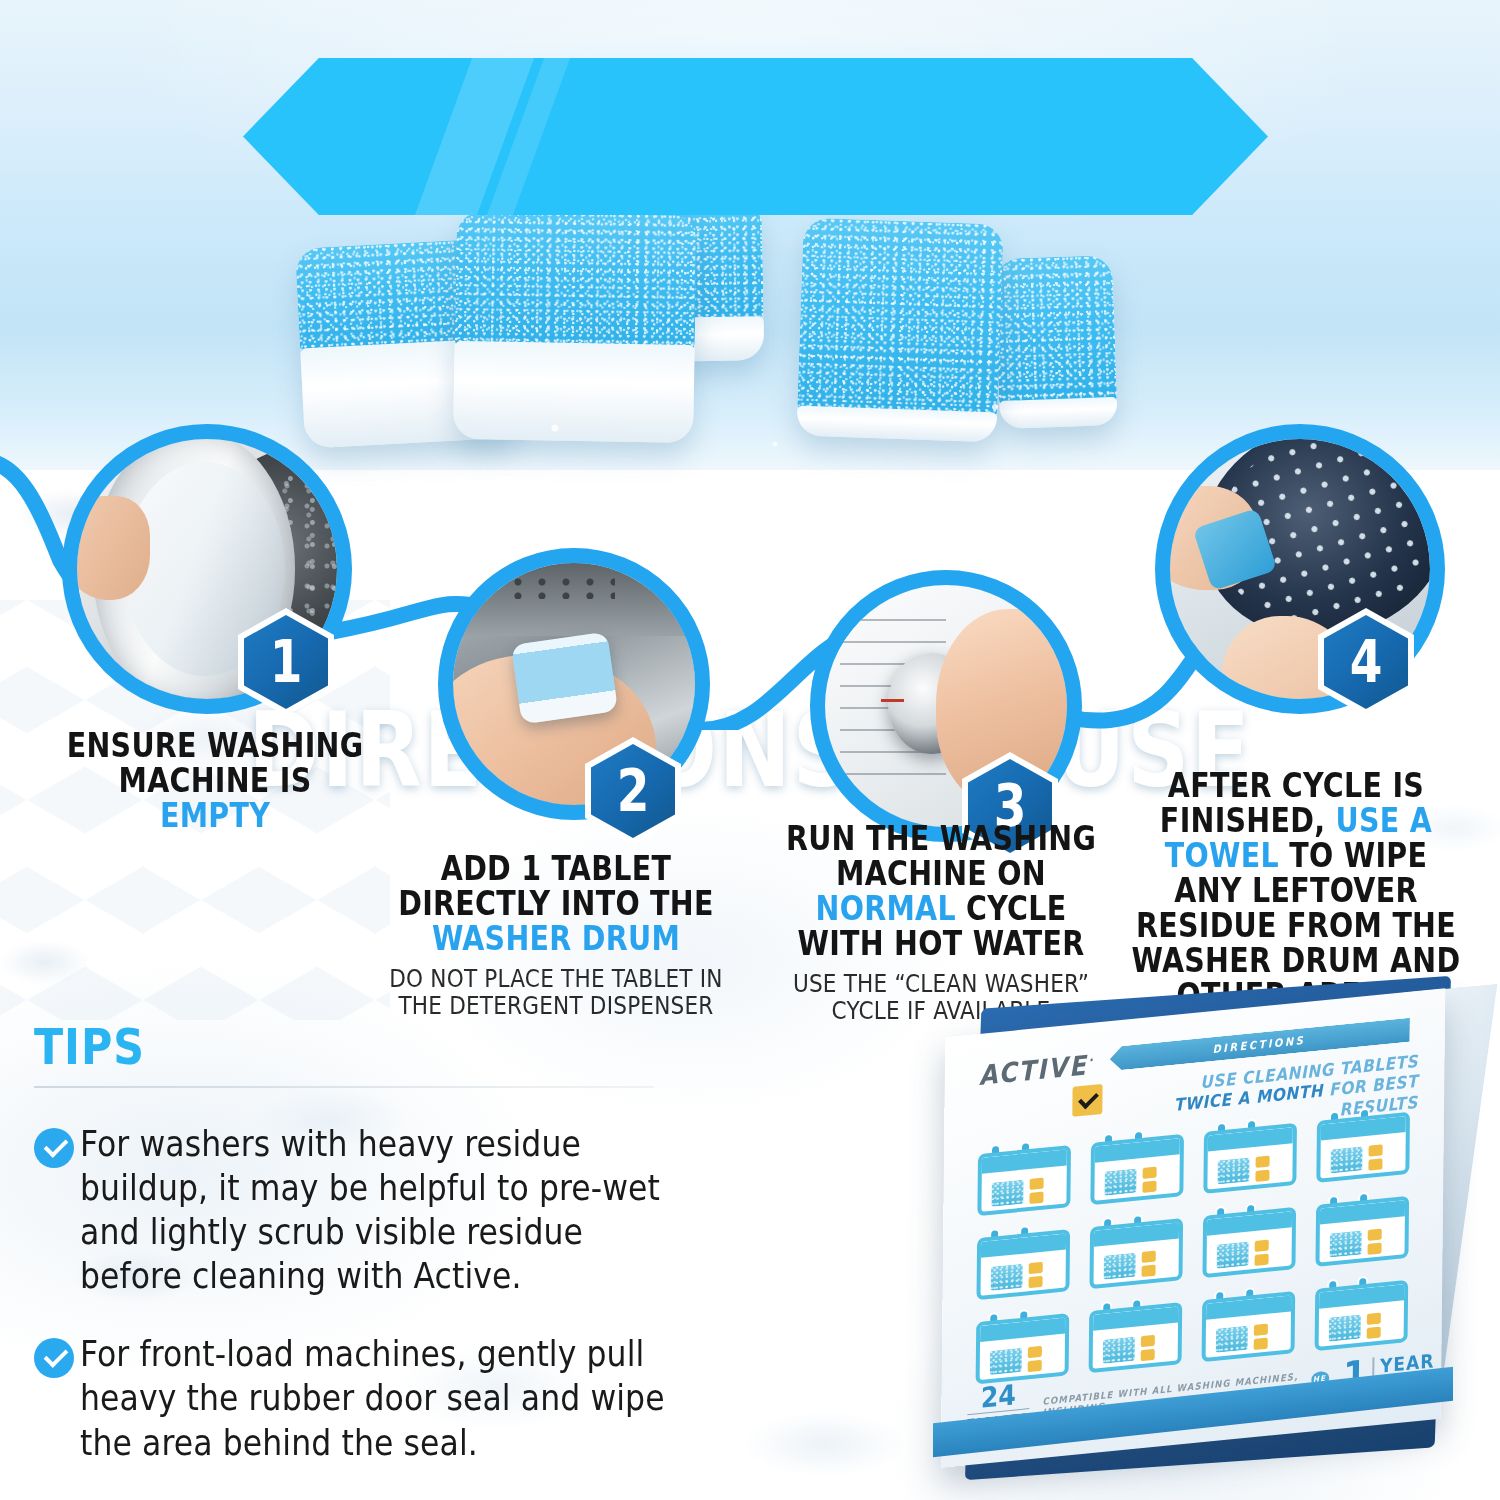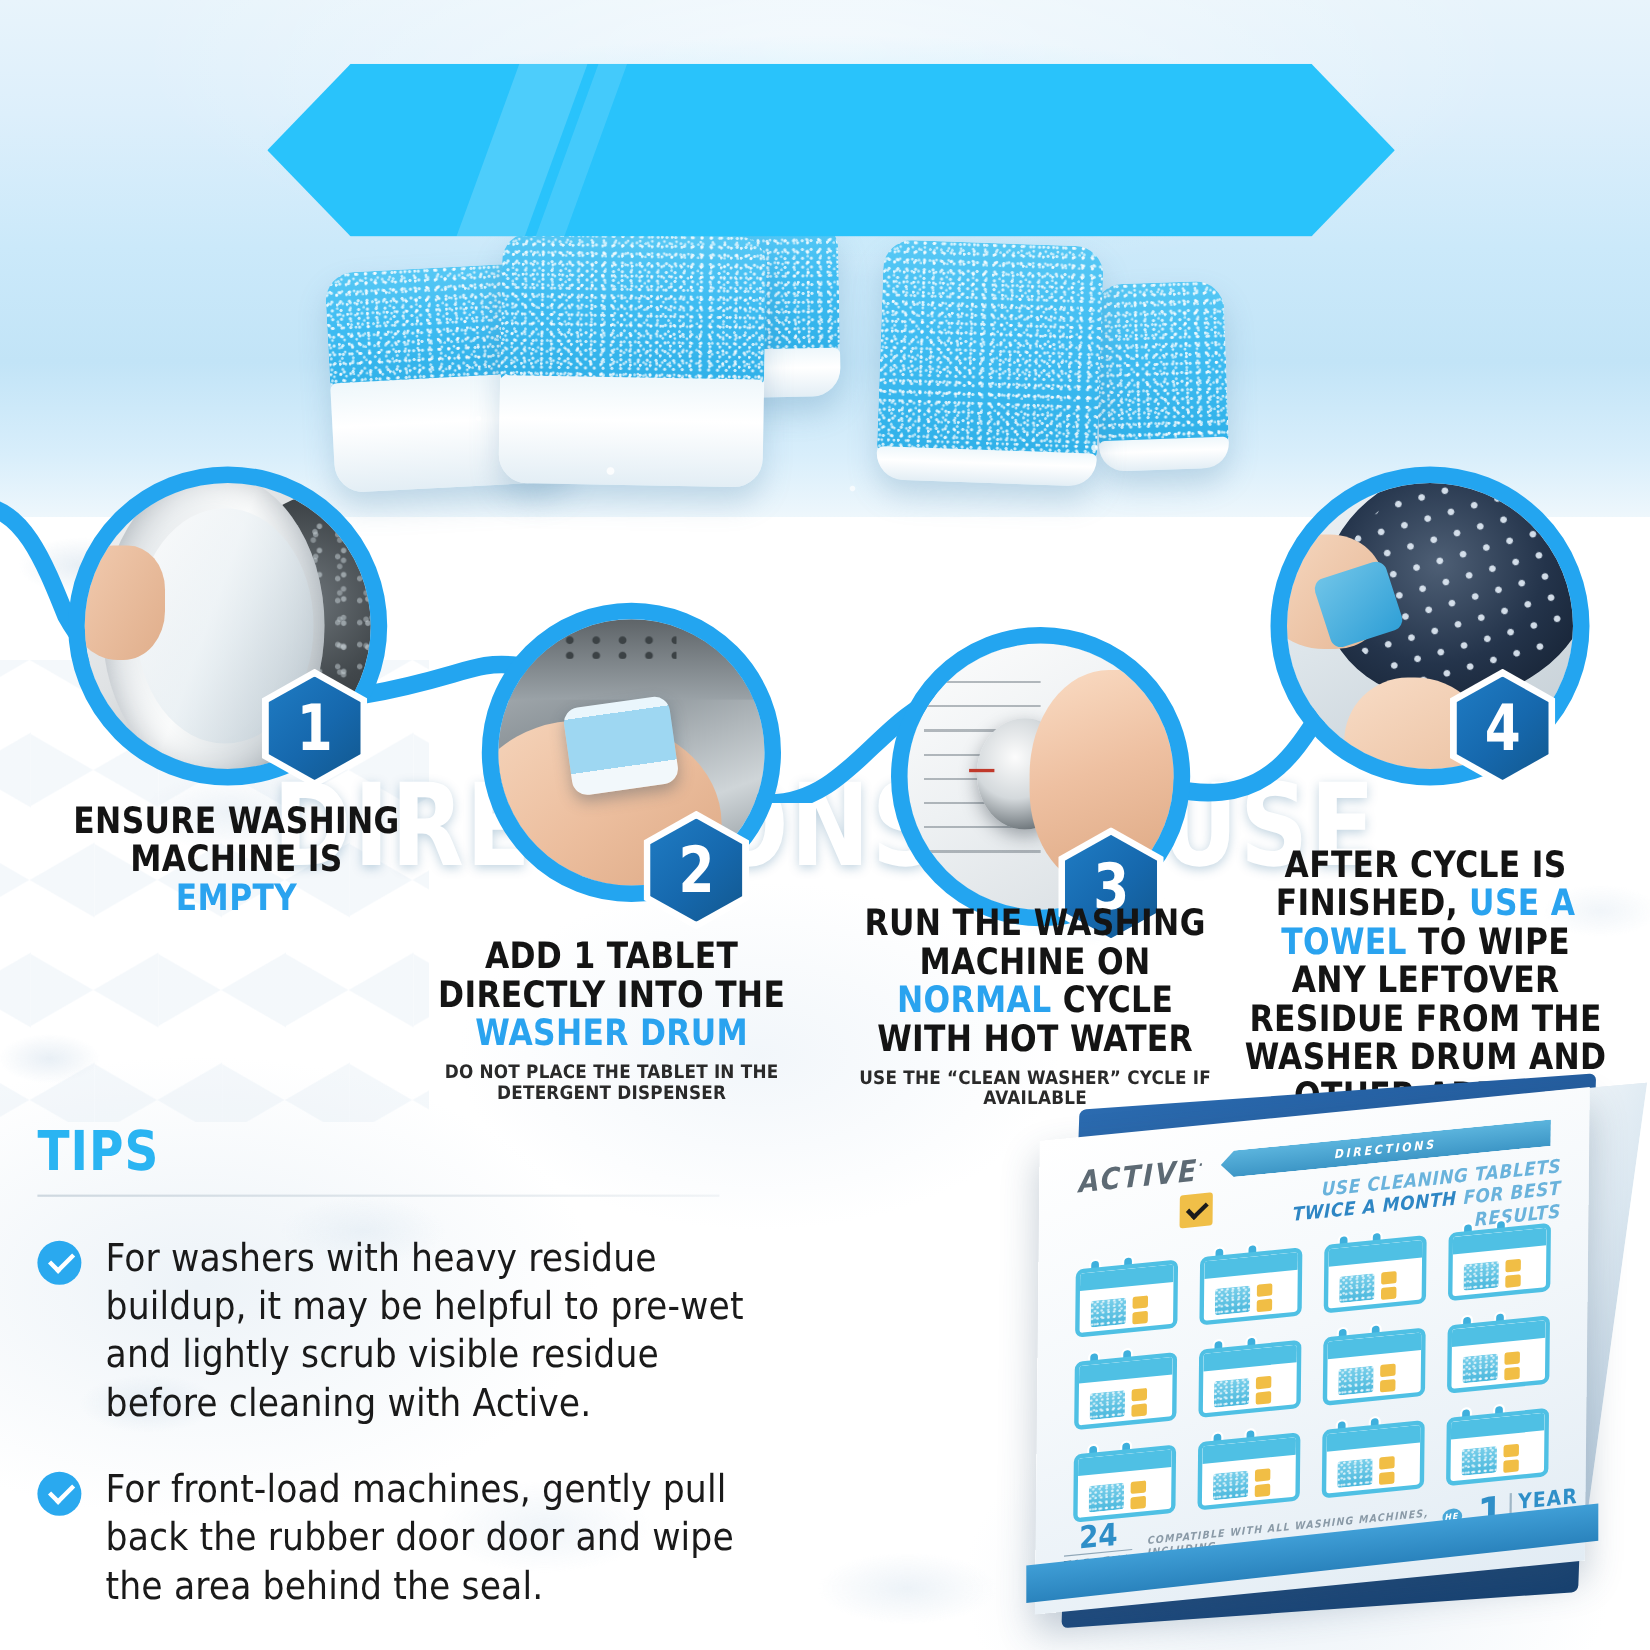--- a/index.html
+++ b/index.html
@@ -217,34 +217,34 @@
 
   
   .cap{
     position:absolute;text-align:center;color:#141414;
     font-family:"Liberation Sans Narrow","DejaVu Sans Condensed","Liberation Sans",sans-serif;
     font-weight:bold;line-height:1.06;letter-spacing:.3px;
   }
   .cap .ttl{font-size:33px;transform:scaleX(.96);display:block;}
   .cap .hl{color:#2aa3ef;}
   .cap .sub{
-    display:block;margin-top:9px;font-weight:bold;font-size:17px;color:#2a2a2a;
+    display:block;margin-top:9px;font-weight:normal;font-size:24px;color:#2a2a2a;
     line-height:1.13;letter-spacing:.2px;
   }
 
   
   .tips{position:absolute;left:34px;top:1022px;width:680px;}
   .tips-h{
     font-family:"Liberation Sans Narrow","DejaVu Sans Condensed","Liberation Sans",sans-serif;
     font-weight:bold;font-size:50px;color:#2ab4f2;letter-spacing:1px;line-height:1;
     transform:scaleX(.95);transform-origin:left center;
   }
   .tips-rule{margin-top:14px;height:2px;width:620px;
     background:linear-gradient(90deg, rgba(204,214,222,.95), rgba(204,214,222,.25));}
-  .tip{display:flex;gap:22px;margin-top:34px;align-items:flex-start;}
+  .tip{display:flex;gap:6px;margin-top:34px;align-items:flex-start;}
   .tick{
     flex:0 0 auto;width:40px;height:40px;border-radius:50%;background:#2aa9ef;margin-top:6px;
     position:relative;
   }
   .tick:after{
     content:"";position:absolute;left:11px;top:11px;width:18px;height:9px;
     border-left:4px solid #fff;border-bottom:4px solid #fff;transform:rotate(-45deg);
   }
   .tip-txt{
     font-family:"Liberation Sans Narrow","DejaVu Sans Condensed","Liberation Sans",sans-serif;
@@ -481,21 +481,21 @@
 
   <div class="tips">
     <div class="tips-h">TIPS</div>
     <div class="tips-rule"></div>
     <div class="tip">
       <div class="tick"></div>
       <div class="tip-txt">For washers with heavy residue buildup, it may be helpful to pre-wet and lightly scrub visible residue before cleaning with Active.</div>
     </div>
     <div class="tip">
       <div class="tick"></div>
-      <div class="tip-txt">For front-load machines, gently pull back the rubber door door and wipe the area behind the seal.</div>
+      <div class="tip-txt">For front-load machines, gently pull heavy the rubber door seal and wipe the area behind the seal.</div>
     </div>
   </div>
 
   <div class="box">
     <div class="box-back"></div>
     <div class="box-flap"></div>
     <div class="box-face">
       <div class="box-inner">
         <div class="brand"><span>ACTIVE</span><sup>·</sup></div>
         <div class="dirbar">

